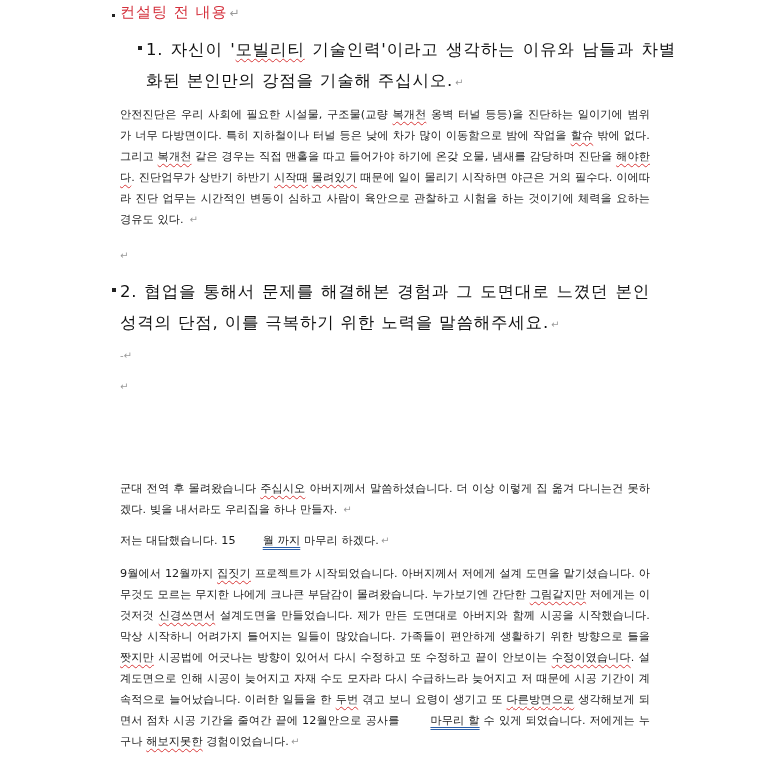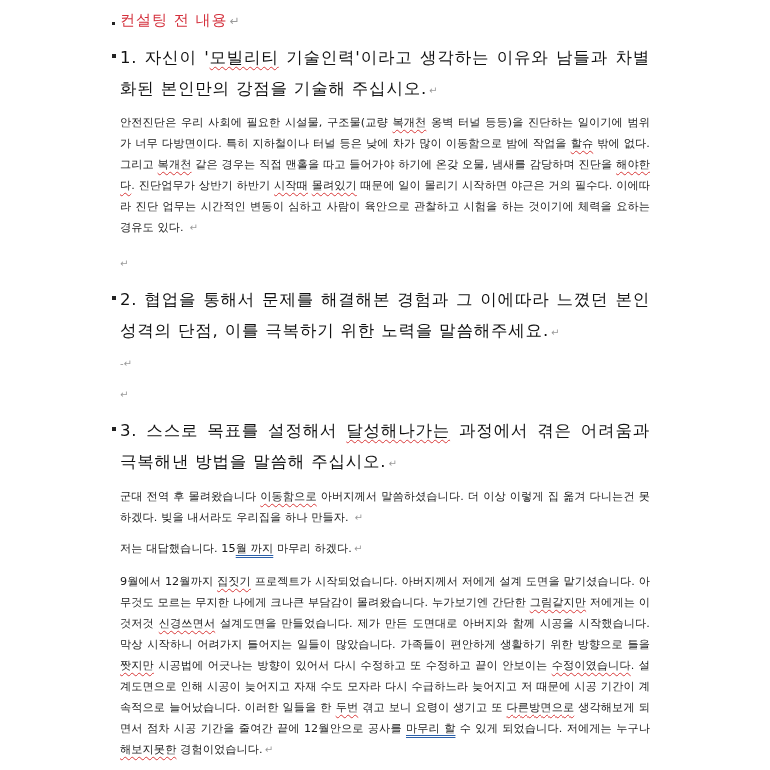--- a/index.html
+++ b/index.html
@@ -1,69 +1,64 @@
 <!DOCTYPE html>
 <html><head>
   <meta charset="utf-8">
   <style>
     html, body { margin: 0; padding: 0; background: #ffffff; }
     body { width: 770px; height: 770px; overflow: hidden; position: relative; font-family: "DejaVu Sans", "Liberation Sans", sans-serif; color: #111; }
-    .page { position: absolute; left: 0; top: 8px; width: 770px; height: 740px; background: #fff; }
+    .page { position: absolute; left: 0; top: 0; width: 770px; height: 740px; background: #fff; }
     .para { position: absolute; left: 120px; width: 530px; }
     .bullet { position: absolute; left: -8px; width: 4px; height: 4px; background: #222; }
     .title { top: 2px; font-size: 15px; color: #d4303c; letter-spacing: 1px; line-height: 20px; }
     .title .bullet { top: 12px; width: 3px; height: 3px; }
     .question { font-size: 16.5px; line-height: 31px; letter-spacing: 0.8px; text-align: justify; text-align-last: left; }
     .question .bullet { top: 12px; }
     .body-text { font-size: 11.2px; line-height: 21px; letter-spacing: 0.1px; text-align: justify; color: #1a1a1a; }
     .pm { color: #9a9a9a; font-size: 10px; margin-left: 2px; }
     .pm-lg { color: #9a9a9a; font-size: 12px; margin-left: 2px; }
     .squiggle { text-decoration: underline wavy #d83a3a; text-decoration-thickness: 1px; text-underline-offset: 3px; }
-    .blue-ul { text-decoration: underline double #2b5fa8; text-underline-offset: 3px; }
+    .blue-ul { text-decoration: underline double #2b5fa8; text-underline-offset: 3px; margin-left: 27px; }
     .empty-line { position: absolute; left: 120px; color: #9a9a9a; font-size: 10px; }
   </style>
 </head>
 <body>
 
 <div class="page">
 
   <div class="para title">
     <span class="bullet"></span>
     <span>컨설팅 전 내용</span><span class="pm-lg">↵</span>
   </div>
 
-  <div class="para question" style="top:34px;">
+  <div class="para question" style="top:34px;margin-left:26px;">
     <span class="bullet"></span>
     <span>1.</span>
     <span>자신이 '</span><span class="squiggle">모빌리티</span><span> 기술인력'이라고 생각하는 이유와 남들과 차별화된 본인만의 강점을 기술해 주십시오.</span><span class="pm">↵</span>
   </div>
 
   <div class="para body-text" style="top:104px;">
     <span>안전진단은 우리 사회에 필요한 시설물, 구조물(교량 </span><span class="squiggle">복개천</span><span> 옹벽 터널 등등)을 진단하는 일이기에 범위가 너무 다방면이다. 특히 지하철이나 터널 등은 낮에 차가 많이 이동함으로 밤에 작업을 </span><span class="squiggle">할슈</span><span> 밖에 없다. 그리고 </span><span class="squiggle">복개천</span><span> 같은 경우는 직접 맨홀을 따고 들어가야 하기에 온갖 오물, 냄새를 감당하며 진단을 </span><span class="squiggle">해야한다</span><span>. 진단업무가 상반기 하반기 </span><span class="squiggle">시작때</span><span> </span><span class="squiggle">몰려있기</span><span> 때문에 일이 몰리기 시작하면 야근은 거의 필수다. 이에따라 진단 업무는 시간적인 변동이 심하고 사람이 육안으로 관찰하고 시험을 하는 것이기에 체력을 요하는 경유도 있다. </span><span class="pm">↵</span>
   </div>
 
   <div class="empty-line" style="top:250px;"><span>↵</span></div>
 
   <div class="para question" style="top:276px;">
     <span class="bullet"></span>
     <span>2.</span>
-    <span>협업을 통해서 문제를 해결해본 경험과 그 이에따라 느꼈던 본인 성격의 단점, 이를 극복하기 위한 노력을 말씀해주세요.</span><span class="pm">↵</span>
+    <span>협업을 통해서 문제를 해결해본 경험과 그 도면대로 느꼈던 본인 성격의 단점, 이를 극복하기 위한 노력을 말씀해주세요.</span><span class="pm">↵</span>
   </div>
 
   <div class="empty-line" style="top:350px;"><span>-</span><span>↵</span></div>
   <div class="empty-line" style="top:381px;"><span>↵</span></div>
 
-  <div class="para question" style="top:407px;">
-    <span class="bullet"></span>
-    <span>3.</span>
-    <span>스스로 목표를 설정해서 </span><span class="squiggle">달성해나가는</span><span> 과정에서 겪은 어려움과 극복해낸 방법을 말씀해 주십시오.</span><span class="pm">↵</span>
-  </div>
 
   <div class="para body-text" style="top:478px;">
-    <span>군대 전역 후 몰려왔습니다 </span><span class="squiggle">이동함으로</span><span> 아버지께서 말씀하셨습니다. 더 이상 이렇게 집 옮겨 다니는건 못하겠다. 빚을 내서라도 우리집을 하나 만들자. </span><span class="pm">↵</span>
+    <span>군대 전역 후 몰려왔습니다 </span><span class="squiggle">주십시오</span><span> 아버지께서 말씀하셨습니다. 더 이상 이렇게 집 옮겨 다니는건 못하겠다. 빚을 내서라도 우리집을 하나 만들자. </span><span class="pm">↵</span>
   </div>
 
   <div class="para body-text" style="top:530px;">
     <span>저는 대답했습니다. 15</span><span class="blue-ul">월 까지</span><span> 마무리 하겠다.</span><span class="pm">↵</span>
   </div>
 
   <div class="para body-text" style="top:563px;">
     <span>9월에서 12월까지 </span><span class="squiggle">집짓기</span><span> 프로젝트가 시작되었습니다. 아버지께서 저에게 설계 도면을 맡기셨습니다. 아무것도 모르는 무지한 나에게 크나큰 부담감이 몰려왔습니다. 누가보기엔 간단한 </span><span class="squiggle">그림같지만</span><span> 저에게는 이것저것 </span><span class="squiggle">신경쓰면서</span><span> 설계도면을 만들었습니다. 제가 만든 도면대로 아버지와 함께 시공을 시작했습니다. 막상 시작하니 어려가지 틀어지는 일들이 많았습니다. 가족들이 편안하게 생활하기 위한 방향으로 틀을 </span><span class="squiggle">짯지만</span><span> 시공법에 어긋나는 방향이 있어서 다시 수정하고 또 수정하고 끝이 안보이는 </span><span class="squiggle">수정이였습니다</span><span>. 설계도면으로 인해 시공이 늦어지고 자재 수도 모자라 다시 수급하느라 늦어지고 저 때문에 시공 기간이 계속적으로 늘어났습니다. 이러한 일들을 한 </span><span class="squiggle">두번</span><span> 겪고 보니 요령이 생기고 또 </span><span class="squiggle">다른방면으로</span><span> 생각해보게 되면서 점차 시공 기간을 줄여간 끝에 12월안으로 공사를 </span><span class="blue-ul">마무리 할</span><span> 수 있게 되었습니다. 저에게는 누구나 </span><span class="squiggle">해보지못한</span><span> 경험이었습니다.</span><span class="pm">↵</span>
   </div>
 

